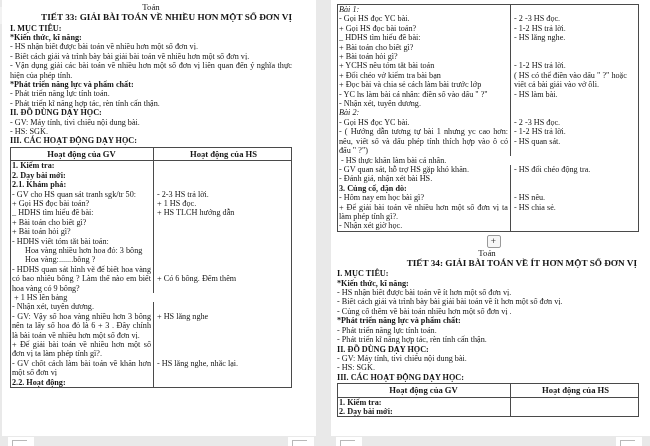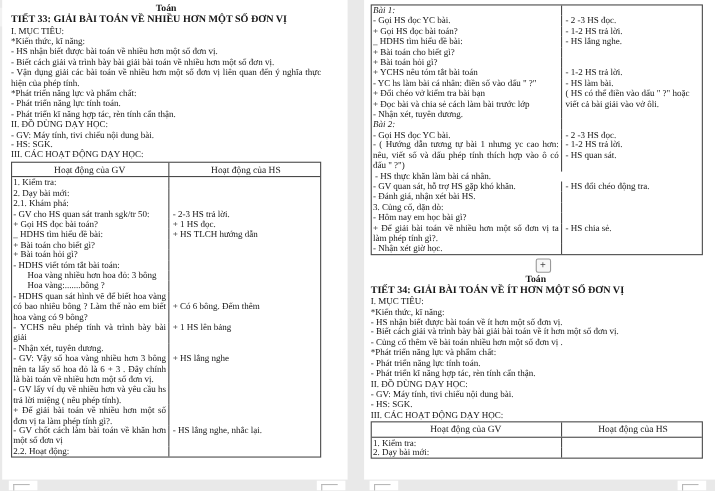--- a/index.html
+++ b/index.html
@@ -6,29 +6,29 @@
   body{
     width:650px;height:446px;position:relative;overflow:hidden;
     background:#e9e9e9;
     font-family:"Liberation Serif","DejaVu Serif",serif;
     color:#151515;
   }
   .page{position:absolute;top:0;background:#fff;box-sizing:border-box;overflow:hidden}
   #page1{left:2px;width:314px;height:436px;padding:2px 24px 0 8px}
   #page2{left:331px;width:319px;height:436px;padding:2px 0 0 6px}
   .line{font-size:8.2px;line-height:9.4px;text-align:justify}
-  .subject{font-size:8.8px;line-height:10px;text-align:center;font-weight:bold}
-  .title{font-size:9.2px;line-height:11.5px;text-align:left;font-weight:bold}
-  .b{font-weight:normal}
+  .subject{font-size:8.8px;line-height:10px;text-align:center;font-weight:normal}
+  .title{font-size:9.2px;line-height:11.5px;text-align:right;font-weight:bold}
+  .b{font-weight:bold}
   .i{font-style:italic}
   .ind .gv{padding-left:14px}
   .tbl{border:1px solid #4a4a4a;margin-top:1px}
   #page2 .tbl-cont{margin-top:2px;width:300px}
   #page2 .tbl2{width:300px}
-  .thead{display:flex;border-bottom:1px solid #4a4a4a;font-weight:normal}
+  .thead{display:flex;border-bottom:1px solid #4a4a4a;font-weight:bold}
   .thead>div{text-align:center;font-size:8.6px;line-height:12.5px}
   .trow{display:flex}
   .gv{border-right:1px solid #4a4a4a;box-sizing:border-box;padding:0 2px 0 1px;
       font-size:8.2px;line-height:9.4px;text-align:justify;white-space:pre-line}
   .hs{flex:1;box-sizing:border-box;padding:0 1px 0 3px;
       font-size:8.2px;line-height:9.4px;white-space:pre-line}
   #page1 .gv{width:143px}
   #page2 .gv{width:173px}
   .handle-row{display:flex;justify-content:center;margin-top:3px}
   .plus-box{width:12px;height:11px;border:1px solid #999;border-radius:2px;background:#f7f7f7;
@@ -139,38 +139,33 @@
           <div class="hs"></div>
         </div>
 
         <div class="trow">
           <div class="gv">- HDHS quan sát hình vẽ để biết hoa vàng có bao nhiêu bông ? Làm thế nào em biết hoa vàng có 9 bông?</div>
           <div class="hs">
 + Có 6 bông. Đếm thêm</div>
         </div>
 
         <div class="trow">
-          <div class="gv">- YCHS nêu phép tính và trình bày bài giải</div>
           <div class="hs">+ 1 HS lên bảng</div>
         </div>
 
         <div class="trow">
           <div class="gv">- Nhận xét, tuyên dương.</div>
           <div class="hs"></div>
         </div>
 
         <div class="trow">
           <div class="gv">- GV: Vậy số hoa vàng nhiều hơn 3 bông nên ta lấy số hoa đỏ là 6 + 3 . Đây chính là bài toán về nhiều hơn một số đơn vị.</div>
           <div class="hs">+ HS lắng nghe</div>
         </div>
 
-        <div class="trow">
-          <div class="gv">- GV lấy ví dụ về nhiều hơn và yêu cầu hs trả lời miệng ( nêu phép tính).</div>
-          <div class="hs"></div>
-        </div>
 
         <div class="trow">
           <div class="gv">+ Để giải bài toán về nhiều hơn một số đơn vị ta làm phép tính gì?.</div>
           <div class="hs"></div>
         </div>
 
         <div class="trow">
           <div class="gv">- GV chốt cách làm bài toán về khăn hơn một số đơn vị</div>
           <div class="hs">- HS lắng nghe, nhắc lại.</div>
         </div>
@@ -216,31 +211,31 @@
           <div class="gv">+ Bài toán hỏi gì?</div>
           <div class="hs"></div>
         </div>
 
         <div class="trow">
           <div class="gv">+ YCHS nêu tóm tắt bài toán</div>
           <div class="hs">- 1-2 HS trả lời.</div>
         </div>
 
         <div class="trow">
-          <div class="gv">- YC hs làm bài cá nhân: điền số vào dấu " ?"</div>
-          <div class="hs">- HS làm bài.</div>
-        </div>
-
-        <div class="trow">
           <div class="gv">+ Đổi chéo vở kiểm tra bài bạn
 + Đọc bài và chia sẻ cách làm bài trước lớp</div>
           <div class="hs">( HS có thể điền vào dấu " ?" hoặc viết cả bài giải vào vở ôli.</div>
         </div>
 
         <div class="trow">
+          <div class="gv">- YC hs làm bài cá nhân: điền số vào dấu " ?"</div>
+          <div class="hs">- HS làm bài.</div>
+        </div>
+
+        <div class="trow">
           <div class="gv">- Nhận xét, tuyên dương.</div>
           <div class="hs"></div>
         </div>
 
         <div class="trow i">
           <div class="gv">Bài 2:</div>
           <div class="hs"></div>
         </div>
 
         <div class="trow">
@@ -268,20 +263,21 @@
           <div class="hs"></div>
         </div>
 
         <div class="trow b">
           <div class="gv">3. Củng cố, dặn dò:</div>
           <div class="hs"></div>
         </div>
 
         <div class="trow">
           <div class="gv">- Hôm nay em học bài gì?</div>
+          <div class="hs">- HS nêu.</div>
         </div>
 
         <div class="trow">
           <div class="gv">+ Để giải bài toán về nhiều hơn một số đơn vị ta làm phép tính gì?.</div>
           <div class="hs">- HS chia sẻ.</div>
         </div>
 
         <div class="trow">
           <div class="gv">- Nhận xét giờ học.</div>
           <div class="hs"></div>

